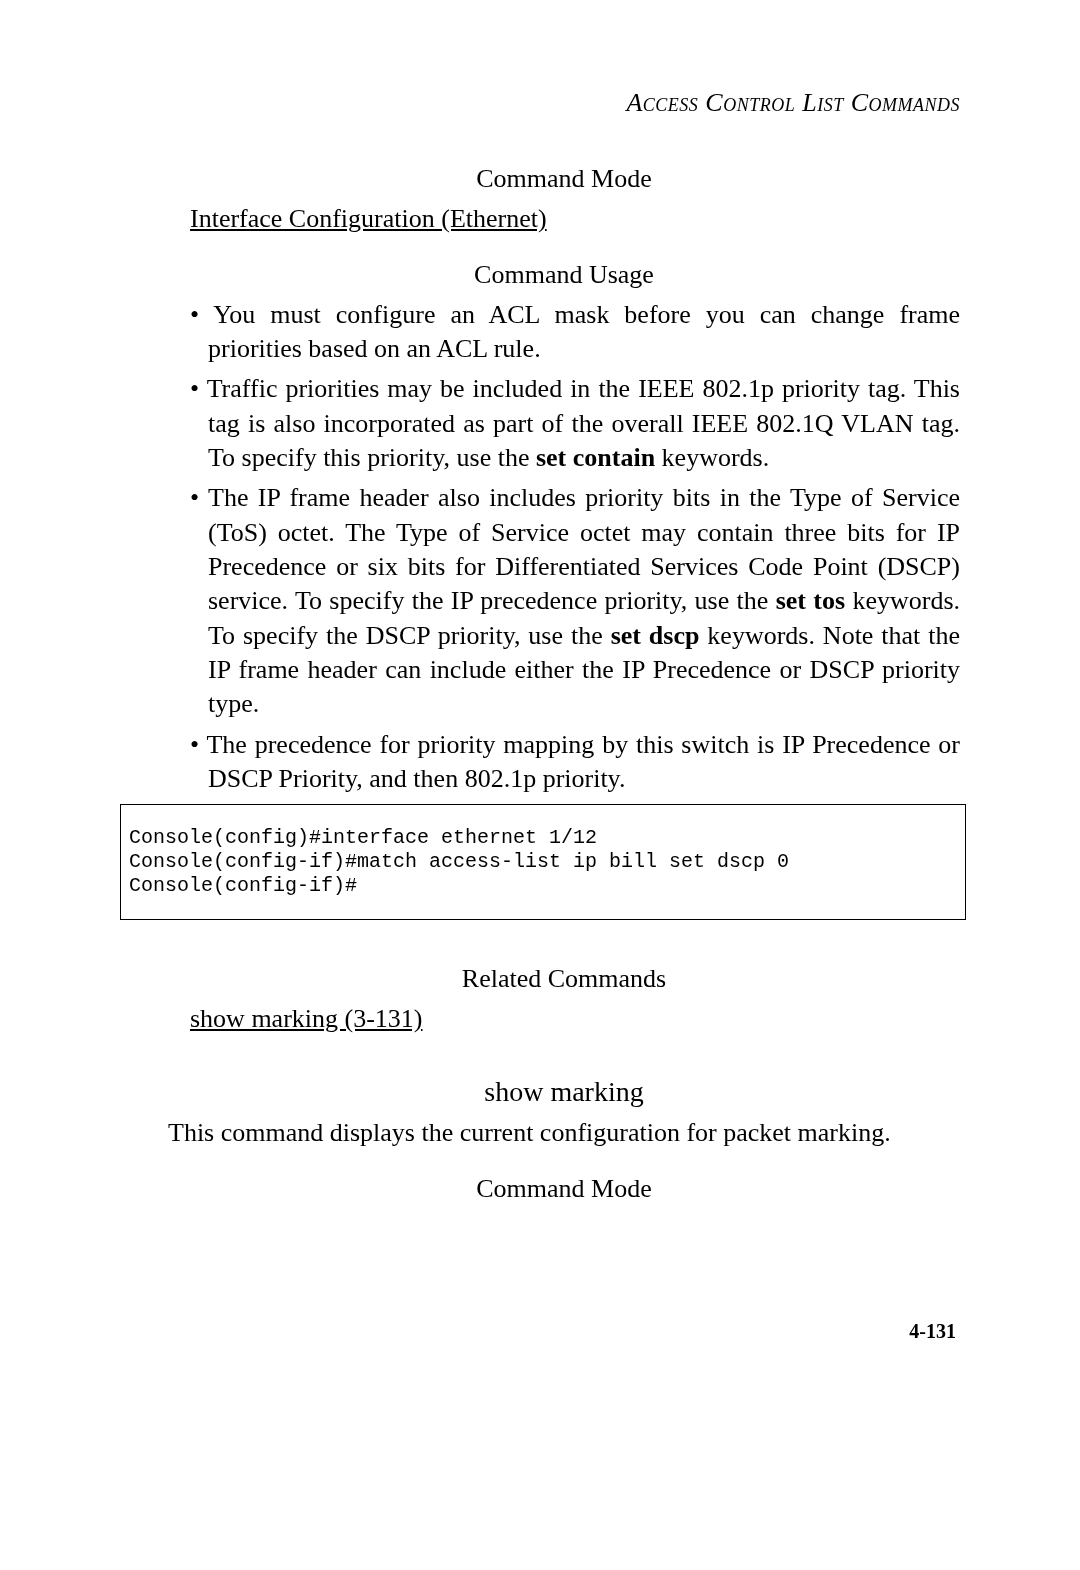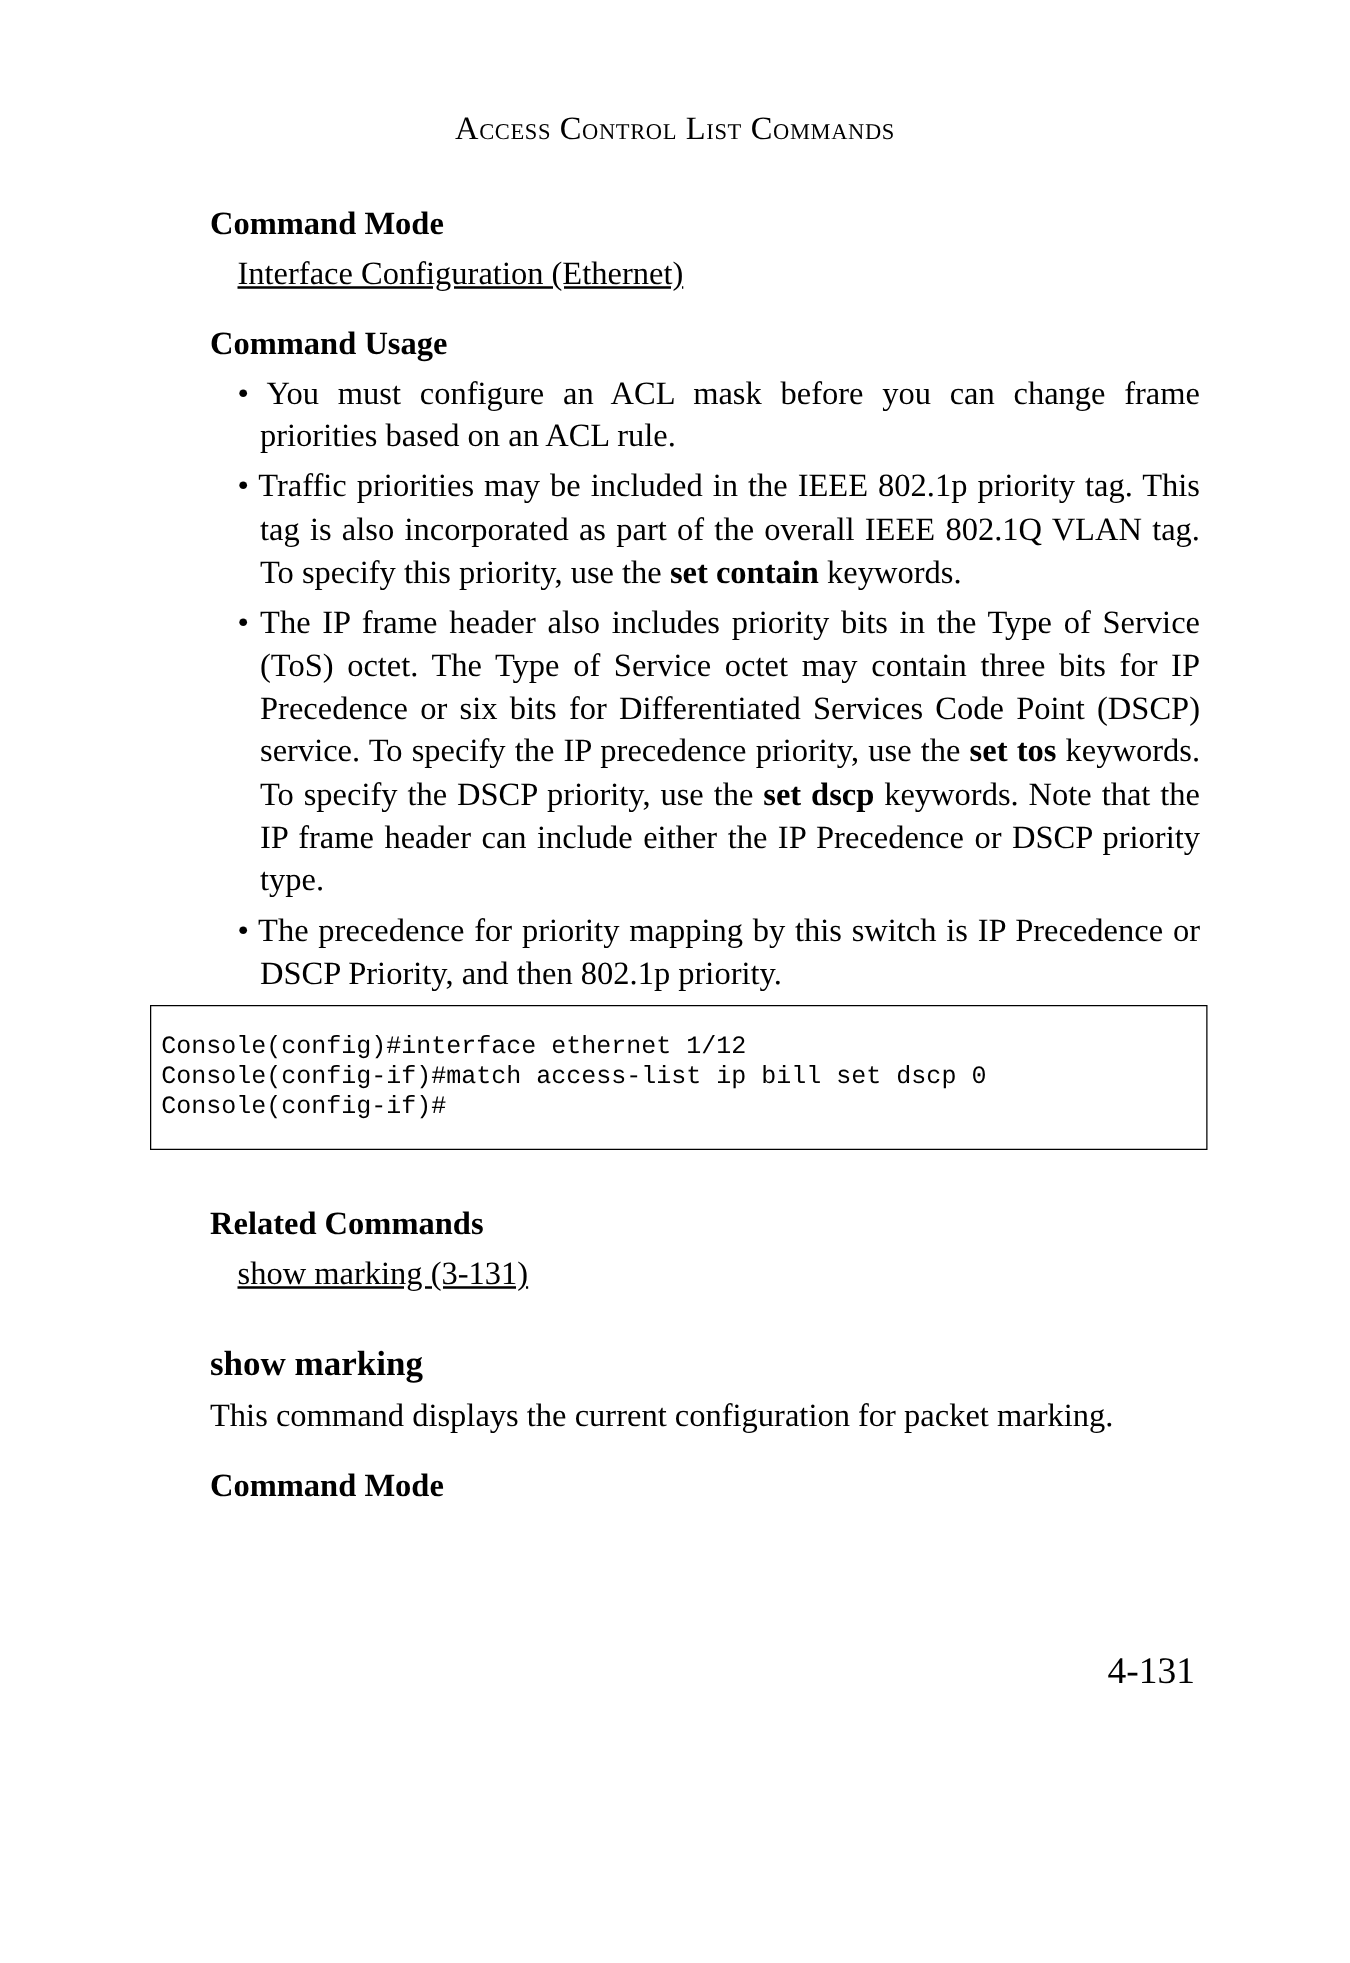--- a/index.html
+++ b/index.html
@@ -10,34 +10,36 @@
     color: #000;
     width: 1080px;
     height: 1570px;
     position: relative;
   }
   .page {
     padding: 88px 120px 0 120px;
     box-sizing: border-box;
   }
   .running-header {
-    text-align: center;
+    text-align: right;
+    font-style: italic;
     font-variant: small-caps;
     font-size: 26px;
     letter-spacing: 0.5px;
     margin: 0 0 46px 0;
     font-family: Garamond, "Times New Roman", serif;
   }
   .content {
     padding-left: 48px;
   }
   .sec-heading {
-    font-weight: bold;
+    font-weight: normal;
     font-size: 26px;
     margin: 24px 0 8px 0;
+    text-align: center;
   }
   .sec-heading.sub {
     font-size: 28px;
     margin-top: 40px;
   }
   .indent-text {
     font-size: 26px;
     margin: 4px 0 4px 22px;
     line-height: 1.3;
     text-decoration: underline;
@@ -67,22 +69,23 @@
     padding: 21px 8px;
     margin-top: 8px;
     margin-left: -48px;
     margin-right: -6px;
     white-space: pre;
   }
   .page-number {
     position: absolute;
     right: 124px;
     top: 1320px;
-    font-size: 30px;
+    font-size: 20px;
     font-family: Garamond, "Times New Roman", serif;
+    font-weight: bold;
   }
 </style>
 </head>
 <body>
 
 <div class="page">
   <div class="running-header">Access Control List Commands</div>
 
   <div class="content">
 

